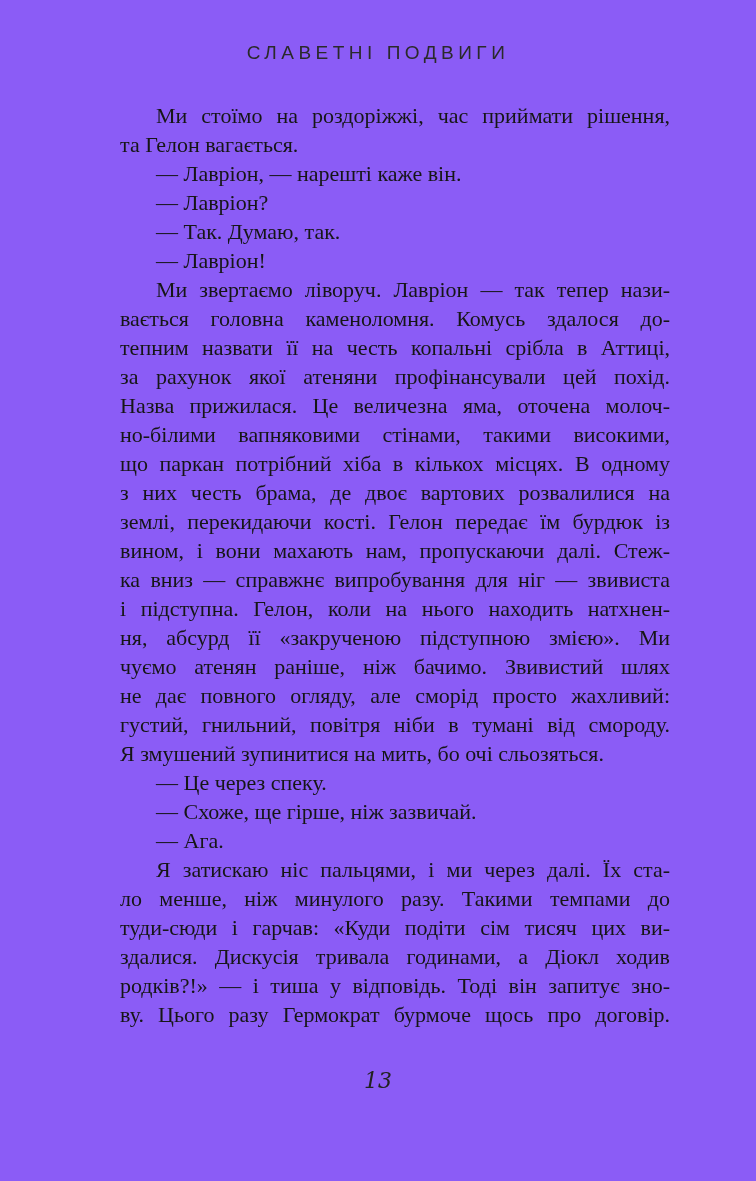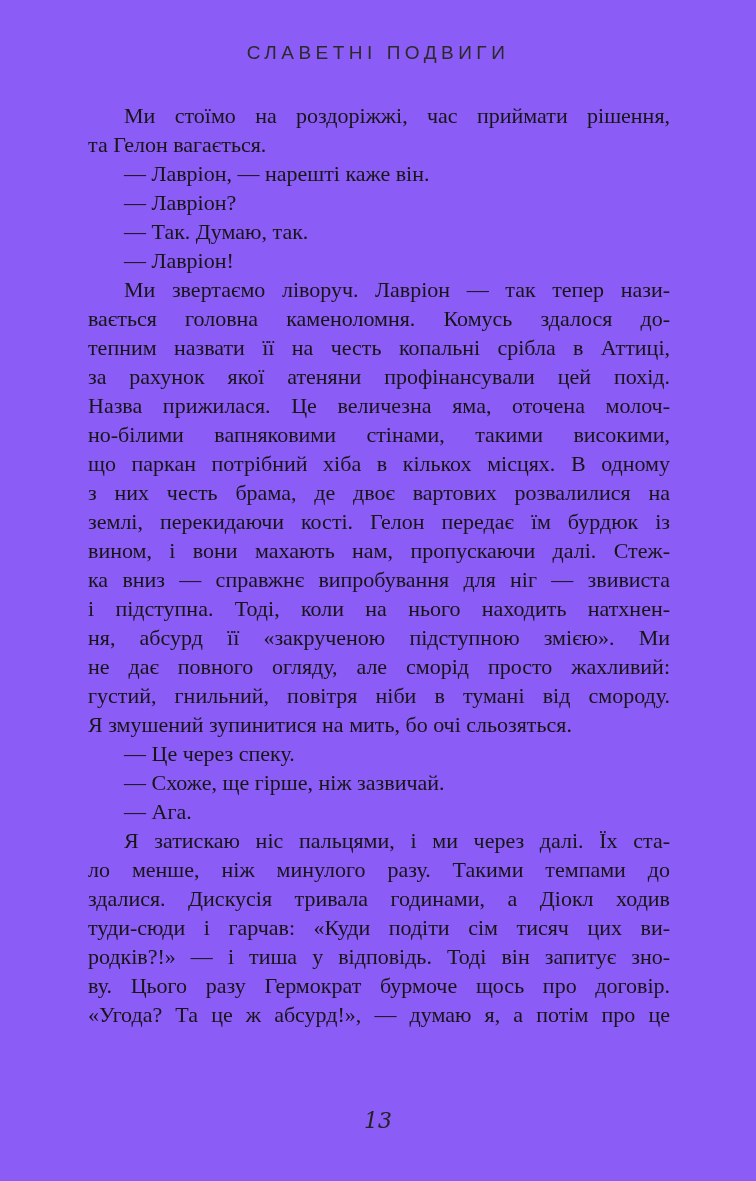--- a/index.html
+++ b/index.html
@@ -37,26 +37,27 @@
     line-height: 29px;
     color: #161616;
   }
   .para { margin: 0; padding: 0; }
   .line {
     text-align: justify;
     text-align-last: justify;
     white-space: normal;
     height: 29px;
     overflow: visible;
+    margin-left: 32px;
   }
   .line.first { text-indent: 36px; }
   .line.last { text-align-last: left; }
   .folio {
     position: absolute;
-    top: 1108px;
+    top: 1068px;
     left: 0;
     width: 756px;
     text-align: center;
     font-family: "DejaVu Serif", serif;
     font-size: 22px;
     font-style: italic;
     color: #222222;
   }
 </style>
 </head>
@@ -87,40 +88,40 @@
         <div class="line">вається головна каменоломня. Комусь здалося до-</div>
         <div class="line">тепним назвати її на честь копальні срібла в Аттиці,</div>
         <div class="line">за рахунок якої атеняни профінансували цей похід.</div>
         <div class="line">Назва прижилася. Це величезна яма, оточена молоч-</div>
         <div class="line">но-білими вапняковими стінами, такими високими,</div>
         <div class="line">що паркан потрібний хіба в кількох місцях. В одному</div>
         <div class="line">з них честь брама, де двоє вартових розвалилися на</div>
         <div class="line">землі, перекидаючи кості. Гелон передає їм бурдюк із</div>
         <div class="line">вином, і вони махають нам, пропускаючи далі. Стеж-</div>
         <div class="line">ка вниз — справжнє випробування для ніг — звивиста</div>
-        <div class="line">і підступна. Тоді, коли на нього находить натхнен-</div>
+        <div class="line">і підступна. Гелон, коли на нього находить натхнен-</div>
         <div class="line">ня, абсурд її «закрученою підступною змією». Ми</div>
+        <div class="line">чуємо атенян раніше, ніж бачимо. Звивистий шлях</div>
         <div class="line">не дає повного огляду, але сморід просто жахливий:</div>
         <div class="line">густий, гнильний, повітря ніби в тумані від смороду.</div>
         <div class="line last">Я змушений зупинитися на мить, бо очі сльозяться.</div>
       </div>
       <div class="para">
         <div class="line first last">— Це через спеку.</div>
       </div>
       <div class="para">
         <div class="line first last">— Схоже, ще гірше, ніж зазвичай.</div>
       </div>
       <div class="para">
         <div class="line first last">— Ага.</div>
       </div>
       <div class="para">
         <div class="line first">Я затискаю ніс пальцями, і ми через далі. Їх ста-</div>
         <div class="line">ло менше, ніж минулого разу. Такими темпами до</div>
+        <div class="line">туди-сюди і гарчав: «Куди подіти сім тисяч цих ви-</div>
         <div class="line">здалися. Дискусія тривала годинами, а Діокл ходив</div>
-        <div class="line">туди-сюди і гарчав: «Куди подіти сім тисяч цих ви-</div>
         <div class="line">родків?!» — і тиша у відповідь. Тоді він запитує зно-</div>
         <div class="line">ву. Цього разу Гермократ бурмоче щось про договір.</div>
-        <div class="line">«Угода? Та це ж абсурд!», — думаю я, а потім про це</div>
       </div>
     </div>
 
   <div class="folio">13</div>
 </div>
 
 </body></html>

